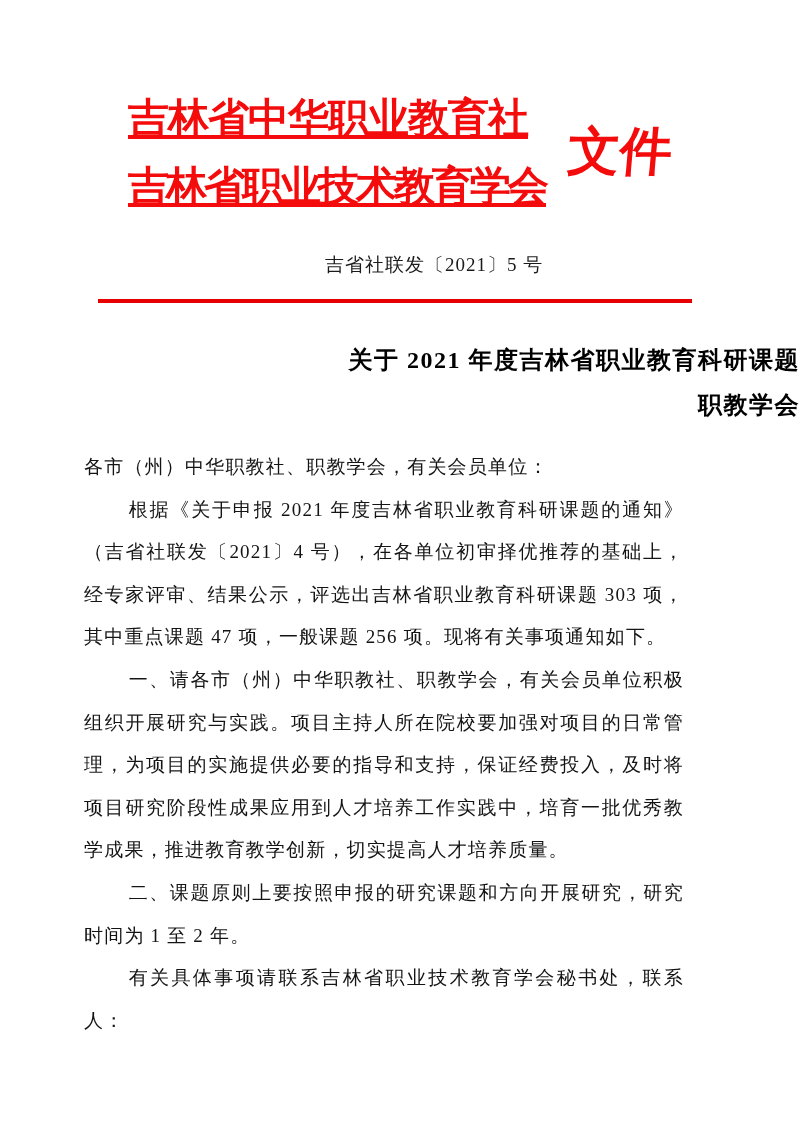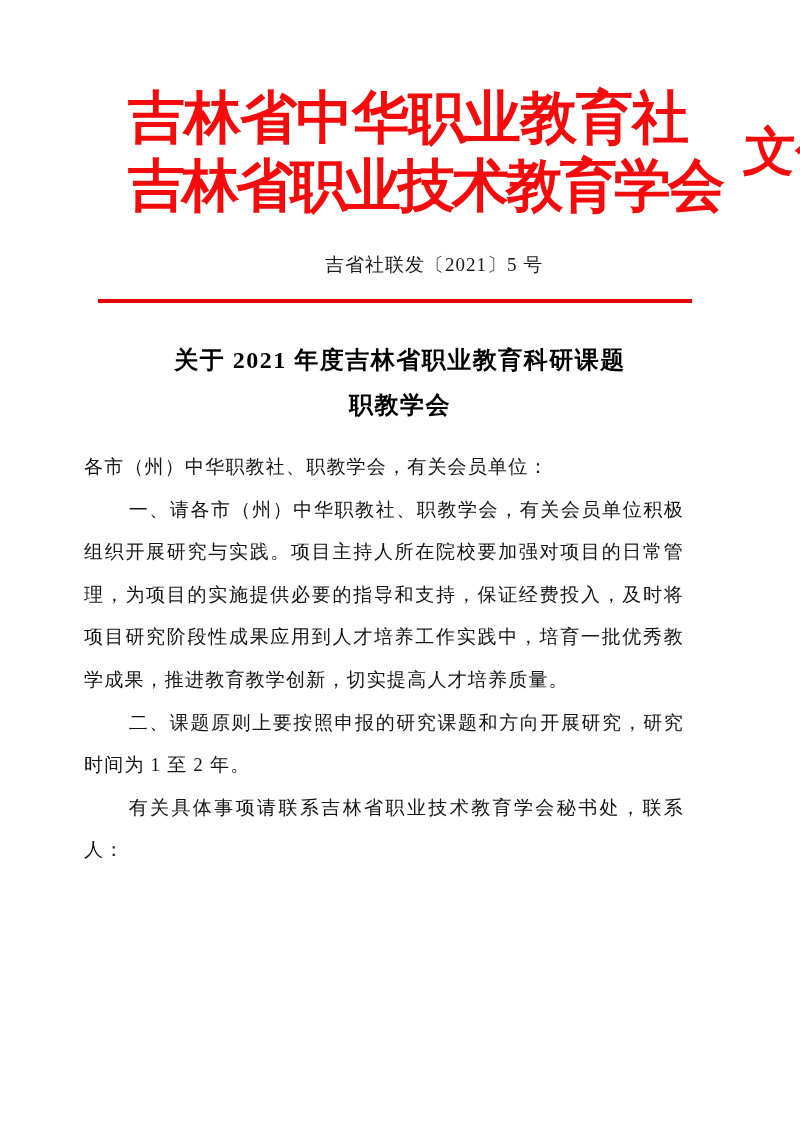--- a/index.html
+++ b/index.html
@@ -23,25 +23,26 @@
     top: 84px;
     left: 128px;
     right: 60px;
     display: flex;
     align-items: center;
   }
   .org-names {
     flex: 0 0 auto;
   }
   .org-line {
-    font-size: 57px;
+    font-size: 41px;
     font-weight: bold;
     line-height: 68px;
     white-space: nowrap;
     letter-spacing: -1px;
+    text-decoration: underline;
   }
   .org-line.second {
     letter-spacing: -3px;
   }
   .doc-type {
     font-size: 52px;
     font-weight: bold;
     margin-left: 22px;
     white-space: nowrap;
     transform: skewX(-5deg);
@@ -72,21 +73,21 @@
     padding: 0;
   }
 
   
   .title {
     position: absolute;
     top: 338px;
     left: 0;
     width: 100%;
     margin: 0;
-    text-align: center;
+    text-align: right;
     font-size: 24px;
     font-weight: bold;
     color: #000000;
     line-height: 45px;
     letter-spacing: 1.5px;
   }
   .title-line { display: block; }
 
   
   .body-text {
@@ -124,18 +125,19 @@
 
   <hr class="red-divider" style="background: rgb(230, 0, 0);">
 
   <h1 class="title">
     <span class="title-line">关于 2021 年度吉林省职业教育科研课题</span>
     <span class="title-line">职教学会</span>
   </h1>
 
   <main class="body-text">
     <p class="salutation">各市（州）中华职教社、职教学会，有关会员单位：</p>
+    <p class="para">根据《关于申报 2021 年度吉林省职业教育科研课题的通知》（吉省社联发〔2021〕4 号），在各单位初审择优推荐的基础上，经专家评审、结果公示，评选出吉林省职业教育科研课题 303 项，其中重点课题 47 项，一般课题 256 项。现将有关事项通知如下。</p>
     <p class="para">一、请各市（州）中华职教社、职教学会，有关会员单位积极组织开展研究与实践。项目主持人所在院校要加强对项目的日常管理，为项目的实施提供必要的指导和支持，保证经费投入，及时将项目研究阶段性成果应用到人才培养工作实践中，培育一批优秀教学成果，推进教育教学创新，切实提高人才培养质量。</p>
     <p class="para">二、课题原则上要按照申报的研究课题和方向开展研究，研究时间为 1 至 2 年。</p>
     <p class="para">有关具体事项请联系吉林省职业技术教育学会秘书处，联系人：</p>
   </main>
 
 </div>
 
 </body></html>

